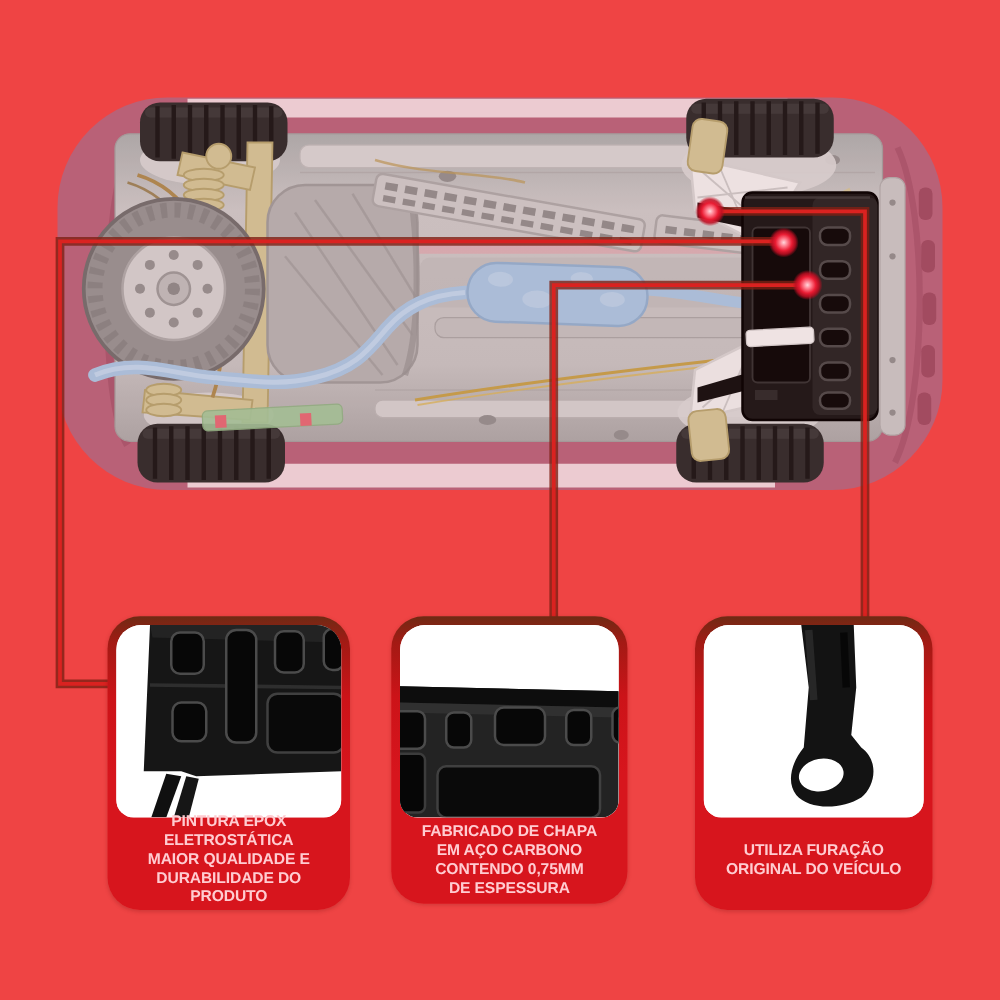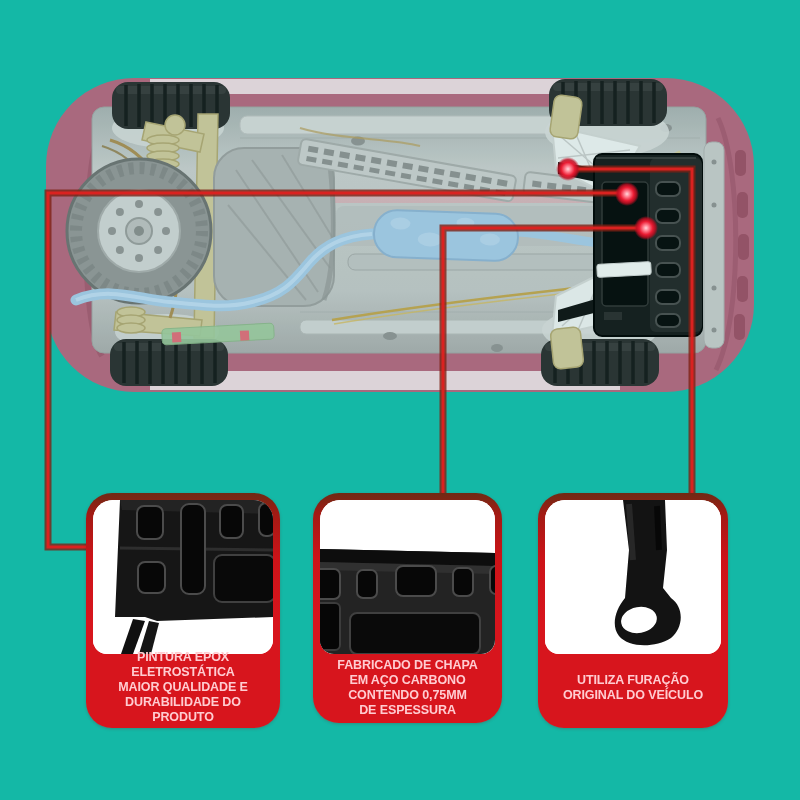--- a/index.html
+++ b/index.html
@@ -1,16 +1,16 @@
 <!DOCTYPE html>
 <html style="--panel-red: #d7151d; --label-pink: #ffccd1; --line-dark: #7e2014; --line-bright: #da2220; --dot-red: #ea1c33; --maroon: #b5647b; --maroon-light: #ecd6dc; --tan: #cfc497; --exhaust-blue: #a6c6e3; --tire: #2c2c2c; --plate: #161616;"><head>
 <meta charset="utf-8">
 <style>
   html,body{margin:0;padding:0;background:#ffffff;}
-  .stage{position:relative;width:800px;height:800px;background:#14b8a6;overflow:hidden;
+  .stage{position:relative;width:800px;height:800px;background:#ef4444;overflow:hidden;
          font-family:"Liberation Sans",sans-serif;}
   .stage svg{display:block;}
   #car-svg{position:absolute;left:0;top:0;}
 
   
   .body-maroon{fill:var(--maroon);}
   .body-light{fill:var(--maroon-light);}
   .chassis{fill:url(#chassisGrad);stroke:#9f9f9f;stroke-width:1;}
   .graybit{fill:#cacaca;stroke:#a9a9a9;stroke-width:2;}
   .tan{fill:var(--tan);stroke:#b2a470;stroke-width:1.5;}
@@ -291,21 +291,21 @@
         <rect x="30" y="113" width="130" height="41" rx="7" fill="#0a0a0a" stroke="#404040" stroke-width="2"></rect>
         <rect x="-4" y="103" width="24" height="47" rx="5" fill="#060606" stroke="#3c3c3c" stroke-width="2"></rect>
       </svg>
     </div>
     <div class="callout-label">FABRICADO DE CHAPA
 EM AÇO CARBONO
 CONTENDO 0,75MM
 DE ESPESSURA</div>
   </div>
 
-  <div class="callout" style="left:538px;top:493px;width:190px;height:235px;">
+  <div class="callout" style="left:556px;top:493px;width:190px;height:235px;">
     <div class="photo-frame">
       <svg viewBox="0 0 176 154">
         <rect width="176" height="154" fill="#fff"></rect>
         <rect x="83" y="0" width="20" height="8" fill="#6e1118"></rect>
         <path d="M78,0 L120,0 L122,50 L118,88 L126,98 C140,108 138,128 126,138 C110,148 84,148 74,136 C66,126 70,110 80,98 L84,50 Z" fill="#131313"></path>
         <path d="M84,4 L88,60" stroke="#3c3c3c" stroke-width="6" opacity="0.5"></path>
         <path d="M112,6 L114,50" stroke="#000" stroke-width="6" opacity="0.6"></path>
         <ellipse cx="94" cy="120" rx="18" ry="13" fill="#ffffff" transform="rotate(-10 94 120)"></ellipse>
       </svg>
     </div>

